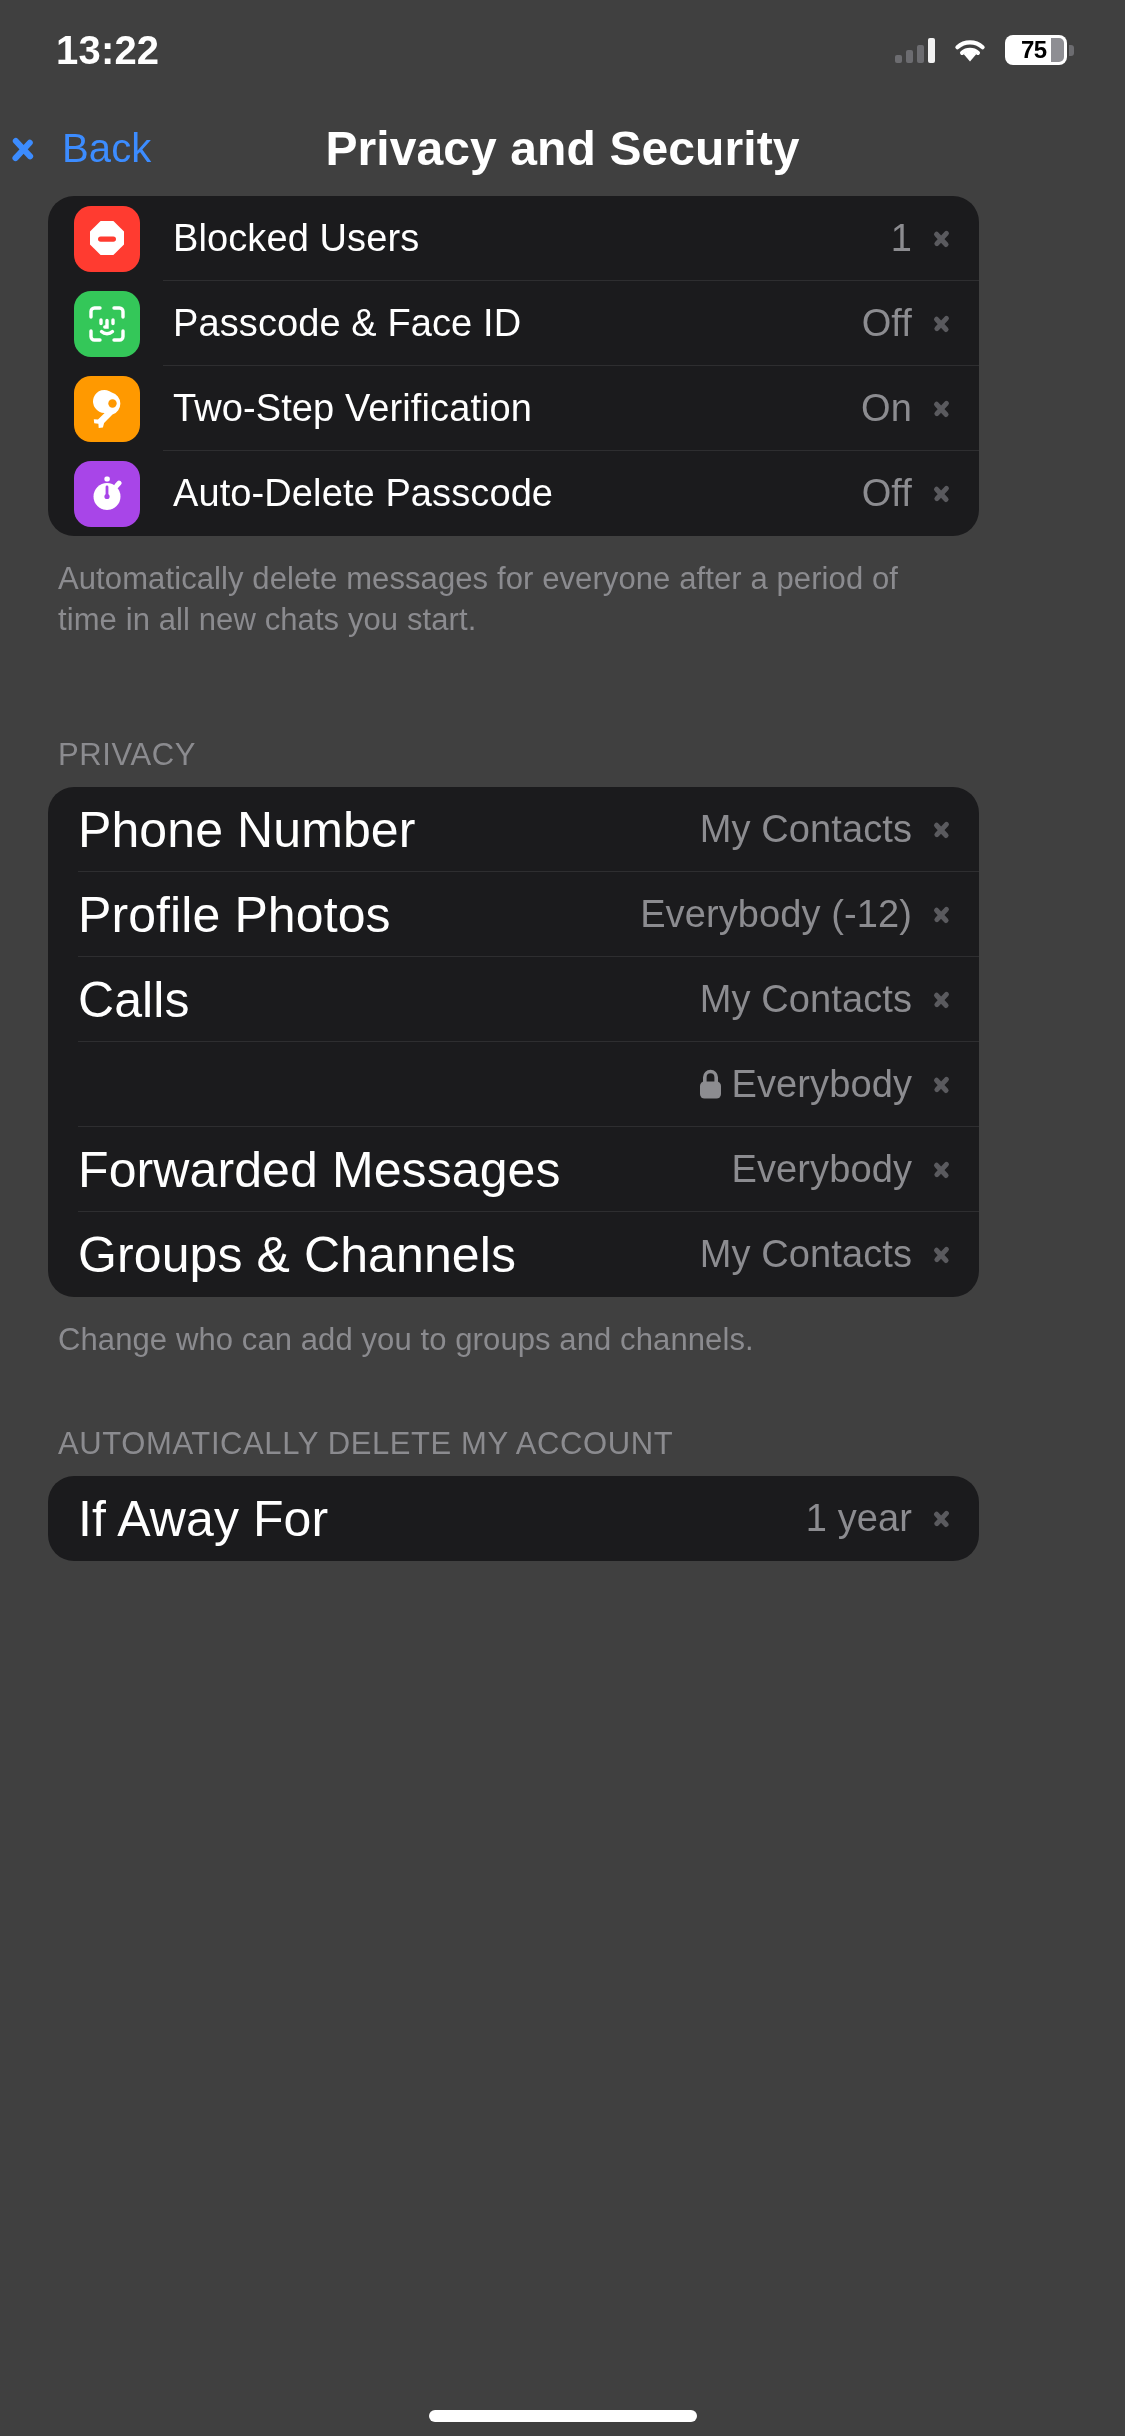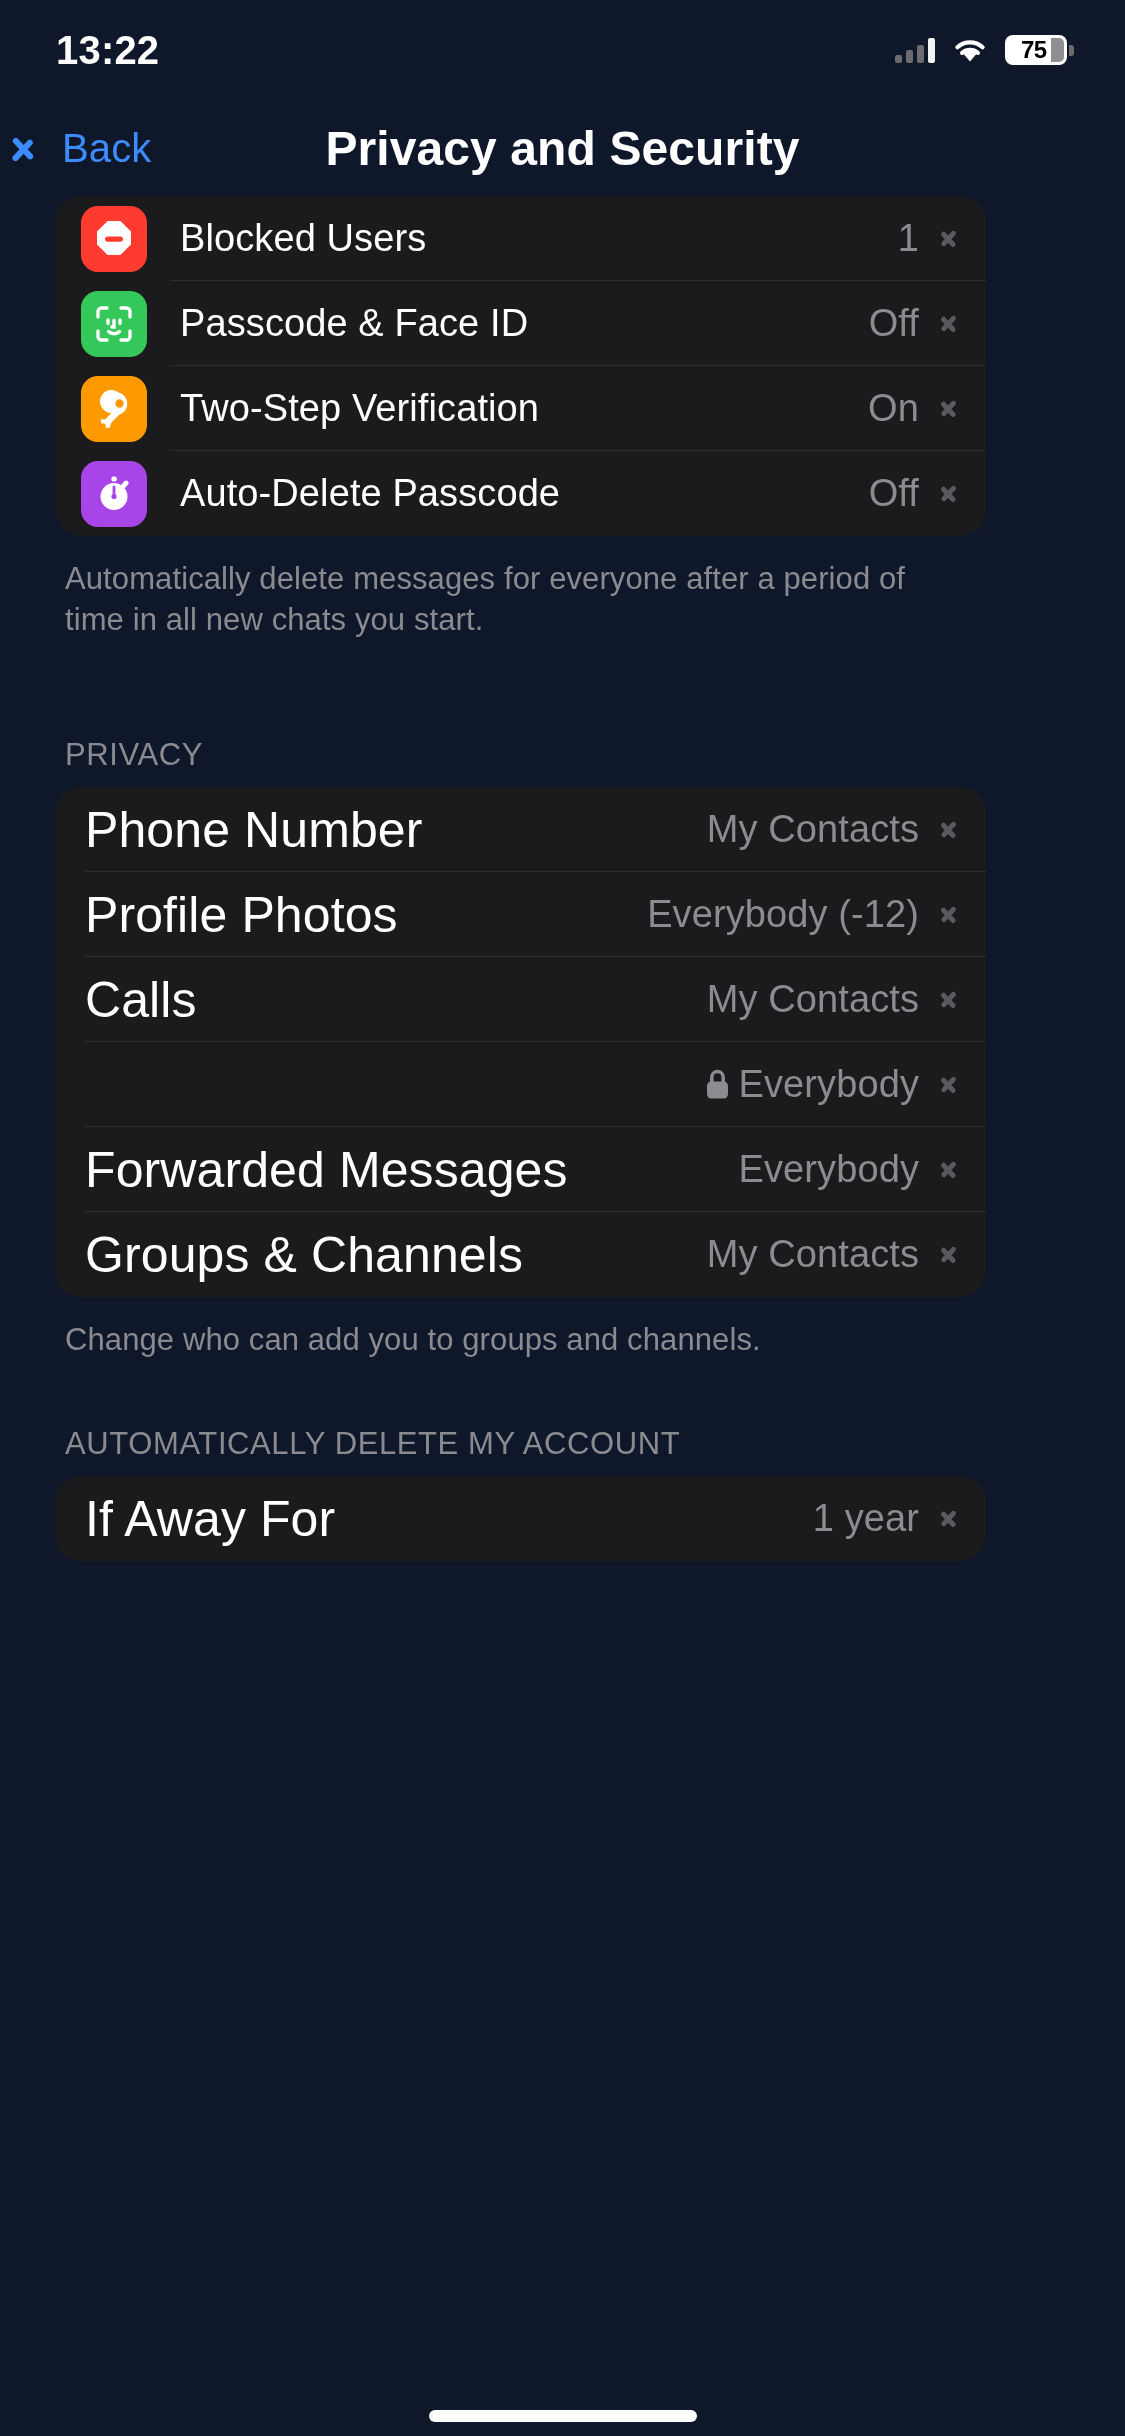--- a/index.html
+++ b/index.html
@@ -5,21 +5,21 @@
   * { margin:0; padding:0; box-sizing:border-box; }
   html, body {
     width:1125px; height:2436px;
     background:#000;
     font-family:"Liberation Sans", sans-serif;
     overflow:hidden;
   }
   #screen {
     position:relative;
     width:1125px; height:2436px;
-    background:#0f172a;
+    background:#404040;
     color:#fff;
   }
 
   
   .statusbar{
     position:absolute; top:0; left:0; width:1125px; height:100px;
     display:flex; align-items:center; justify-content:space-between;
     padding:0 58px 0 56px;
   }
   .sb-time{ font-size:40px; font-weight:600; letter-spacing:0.2px; color:#fff; }
@@ -69,21 +69,21 @@
   .chev-back:before{ top:9px; transform-origin:left center; transform:rotate(133deg); }
   .chev-back:after{ top:27px; transform-origin:left center; transform:rotate(-133deg); }
   .back-label{ font-size:40px; color:#3c8cff; letter-spacing:0.1px; }
   .nav-title{
     position:absolute; left:0; top:0; width:1125px; height:96px;
     display:flex; align-items:center; justify-content:center;
     font-size:48px; font-weight:700; color:#fff; letter-spacing:0.1px;
   }
 
   
-  .content{ position:absolute; top:196px; left:7px; width:1027px; }
+  .content{ position:absolute; top:196px; left:0; width:1027px; }
 
   .card{
     margin:0 48px;
     background:#1b1b1d;
     border-radius:26px;
     overflow:hidden;
   }
 
   .row{
     position:relative;

